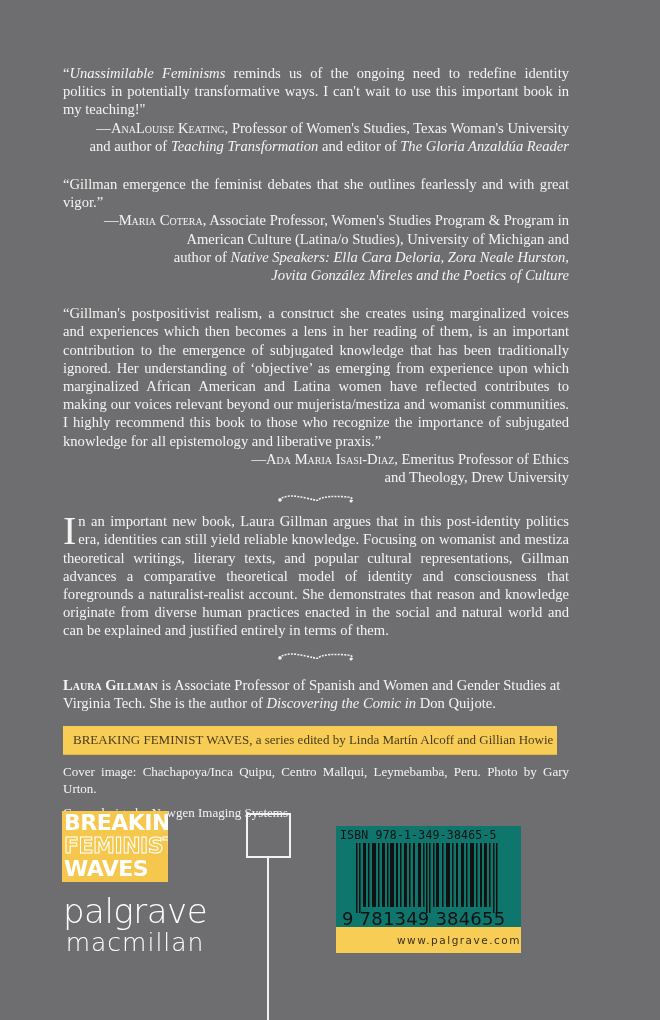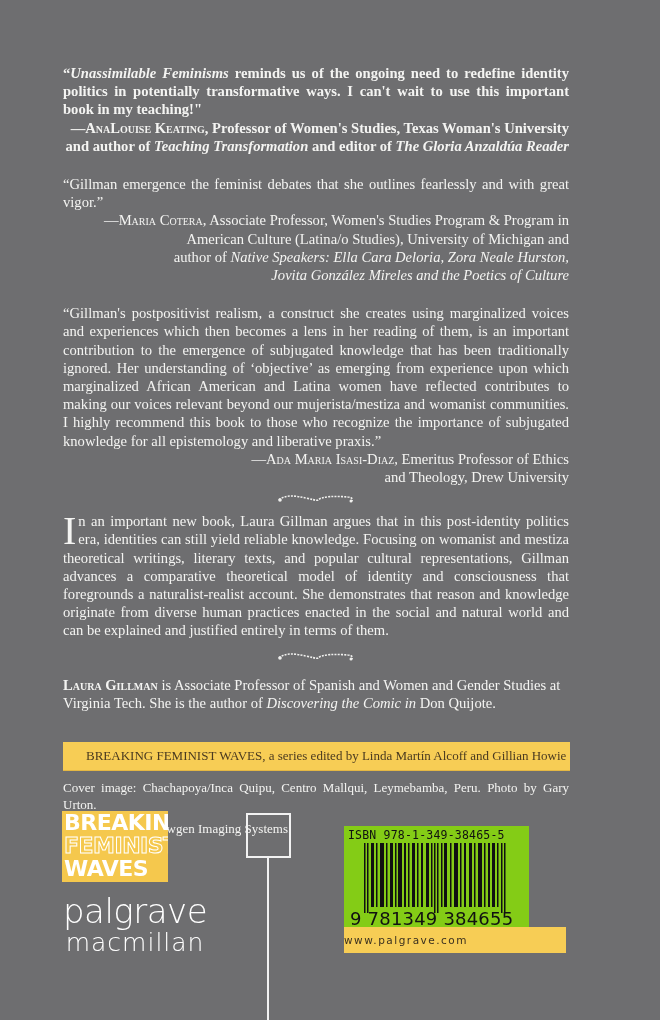--- a/index.html
+++ b/index.html
@@ -8,35 +8,35 @@
     background: #6e6e70;
     color: #f4f4f2;
     font-family: "Liberation Serif", "DejaVu Serif", serif;
     position: relative;
   }
   .page { position: absolute; left: 63px; top: 64px; width: 506px; }
   .block { font-size: 14.6px; line-height: 18.2px; text-align: justify; }
   .attr { text-align: right; font-size: 14.6px; line-height: 18.2px; }
   .sc { font-variant: small-caps; }
   i { font-style: italic; text-align: right; }
-  .q1 { margin-bottom: 20px; font-weight: bold; }
+  .q1 { margin-bottom: 20px; }
   .q2 { margin-bottom: 20px; }
   .q3 { margin-bottom: 6px; }
   .ornament { display: block; margin: 6px auto 6px auto; width: 80px; height: 14px; }
   .desc .dropcap {
     float: left; font-size: 40px; line-height: 34px; margin: 2px 2px 0 0;
   }
   .bio { margin-top: 12px; font-size: 14.6px; line-height: 18.2px; }
   .series-bar {
-    margin-top: 30px;
+    margin-top: 14px;
     background: #f7cd55;
     color: #4a3a20;
     font-size: 13px;
     height: 28px; line-height: 28px;
-    padding-left: 23px;
+    padding-left: 10px;
     width: 484px;
     border-bottom: 1px solid #e5b843;
   }
   .cover-credit { margin-top: 9px; font-size: 13px; line-height: 16.5px; text-align: justify; }
   .design-credit { margin-top: 8px; font-size: 13px; line-height: 16px; }
 
   .bfw-logo {
     position: absolute; left: 62px; top: 811px; width: 106px; height: 71px;
     background: #f5c84d;
     font-family: "DejaVu Sans", sans-serif; font-weight: bold;
@@ -55,38 +55,38 @@
   .spine-box {
     position: absolute; left: 246px; top: 813px; width: 41px; height: 41px;
     border: 2px solid #f2f2f2;
   }
   .spine-line {
     position: absolute; left: 267px; top: 857px; width: 2px; height: 163px;
     background: #f2f2f2;
   }
 
   .barcode {
-    position: absolute; left: 344px; top: 826px; width: 185px; height: 127px;
-    background: #84cc16;
+    position: absolute; left: 336px; top: 826px; width: 185px; height: 127px;
+    background: #0f766e;
   }
   .barcode .isbn {
     position: absolute; left: 4px; top: 2px;
     font-family: "DejaVu Sans Mono", monospace; font-size: 11.5px; color: #111;
     letter-spacing: 0.2px;
   }
   .barcode .bars { position: absolute; left: 20px; top: 17px; width: 145px; height: 70px; }
   .barcode .digits {
     position: absolute; left: 6px; top: 82px;
     font-family: "DejaVu Sans", sans-serif; font-size: 18px; color: #111; letter-spacing: 0.2px;
   }
   .barcode .url {
-    position: absolute; left: 0; bottom: 0; width: 222px; height: 26px;
+    position: absolute; left: 0; bottom: 0; width: 185px; height: 26px;
     background: #f7cd55; color: #3a3020;
     font-family: "DejaVu Sans", sans-serif; font-size: 10.5px; letter-spacing: 1.5px;
-    text-align: left; line-height: 26px;
+    text-align: right; line-height: 26px;
   }
 </style>
 </head>
 <body>
 
 <div class="page">
 
   <div class="q1">
     <div class="block">“<i>Unassimilable Feminisms</i><span> reminds us of the ongoing need to redefine identity politics in potentially transformative ways. I can't wait to use this important book in my teaching!"</span></div>
     <div class="attr">—<span class="sc">AnaLouise Keating</span><span>, Professor of Women's Studies, Texas Woman's University</span><br>

